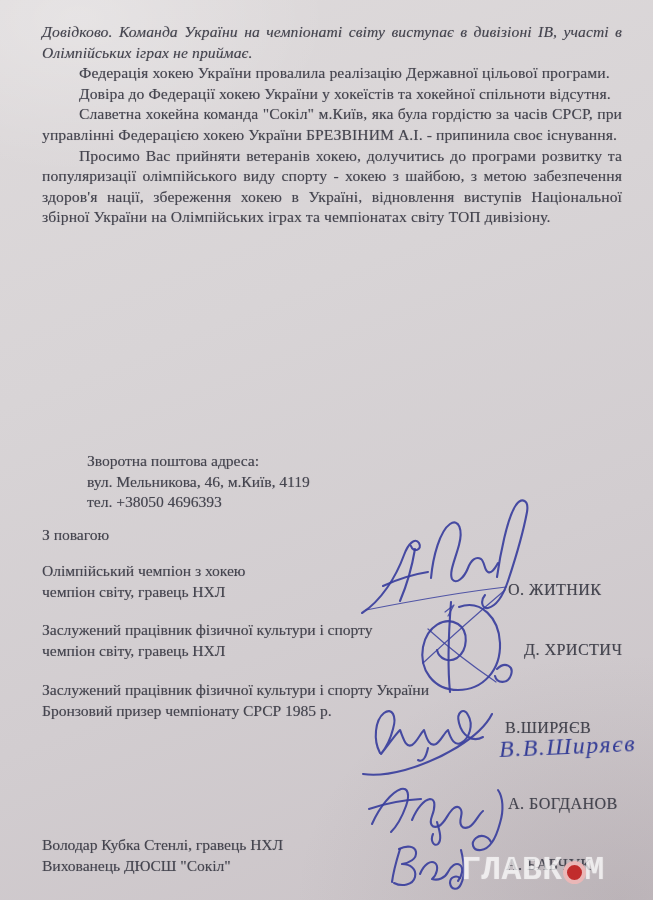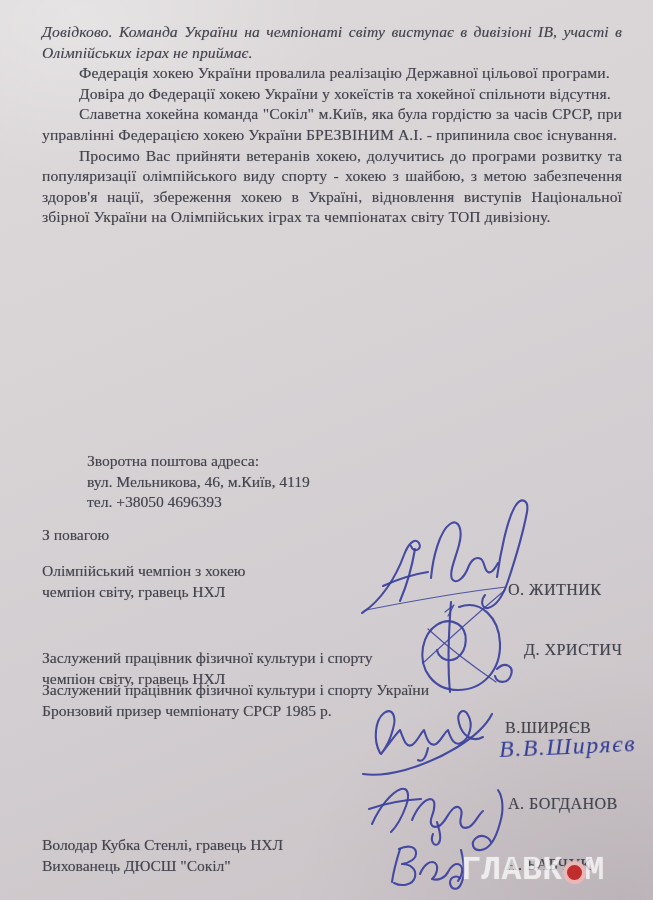--- a/index.html
+++ b/index.html
@@ -71,21 +71,21 @@
     <div>вул. Мельникова, 46, м.Київ, 4119</div>
     <div>тел. +38050 4696393</div>
   </div>
 
   <div class="closing soft">З повагою</div>
 
   <div class="sig-block soft" style="top:561px">
     <div>Олімпійський чемпіон з хокею</div>
     <div>чемпіон світу, гравець НХЛ</div>
   </div>
-  <div class="sig-block soft" style="top:648px">
+  <div class="sig-block soft" style="top:620px">
     <div>Заслужений працівник фізичної культури і спорту</div>
     <div>чемпіон світу, гравець НХЛ</div>
   </div>
   <div class="sig-block soft" style="top:680px">
     <div>Заслужений працівник фізичної культури і спорту України</div>
     <div>Бронзовий призер чемпіонату СРСР 1985 р.</div>
   </div>
   <div class="sig-block soft" style="top:835px">
     <div>Володар Кубка Стенлі, гравець НХЛ</div>
     <div>Вихованець ДЮСШ "Сокіл"</div>

